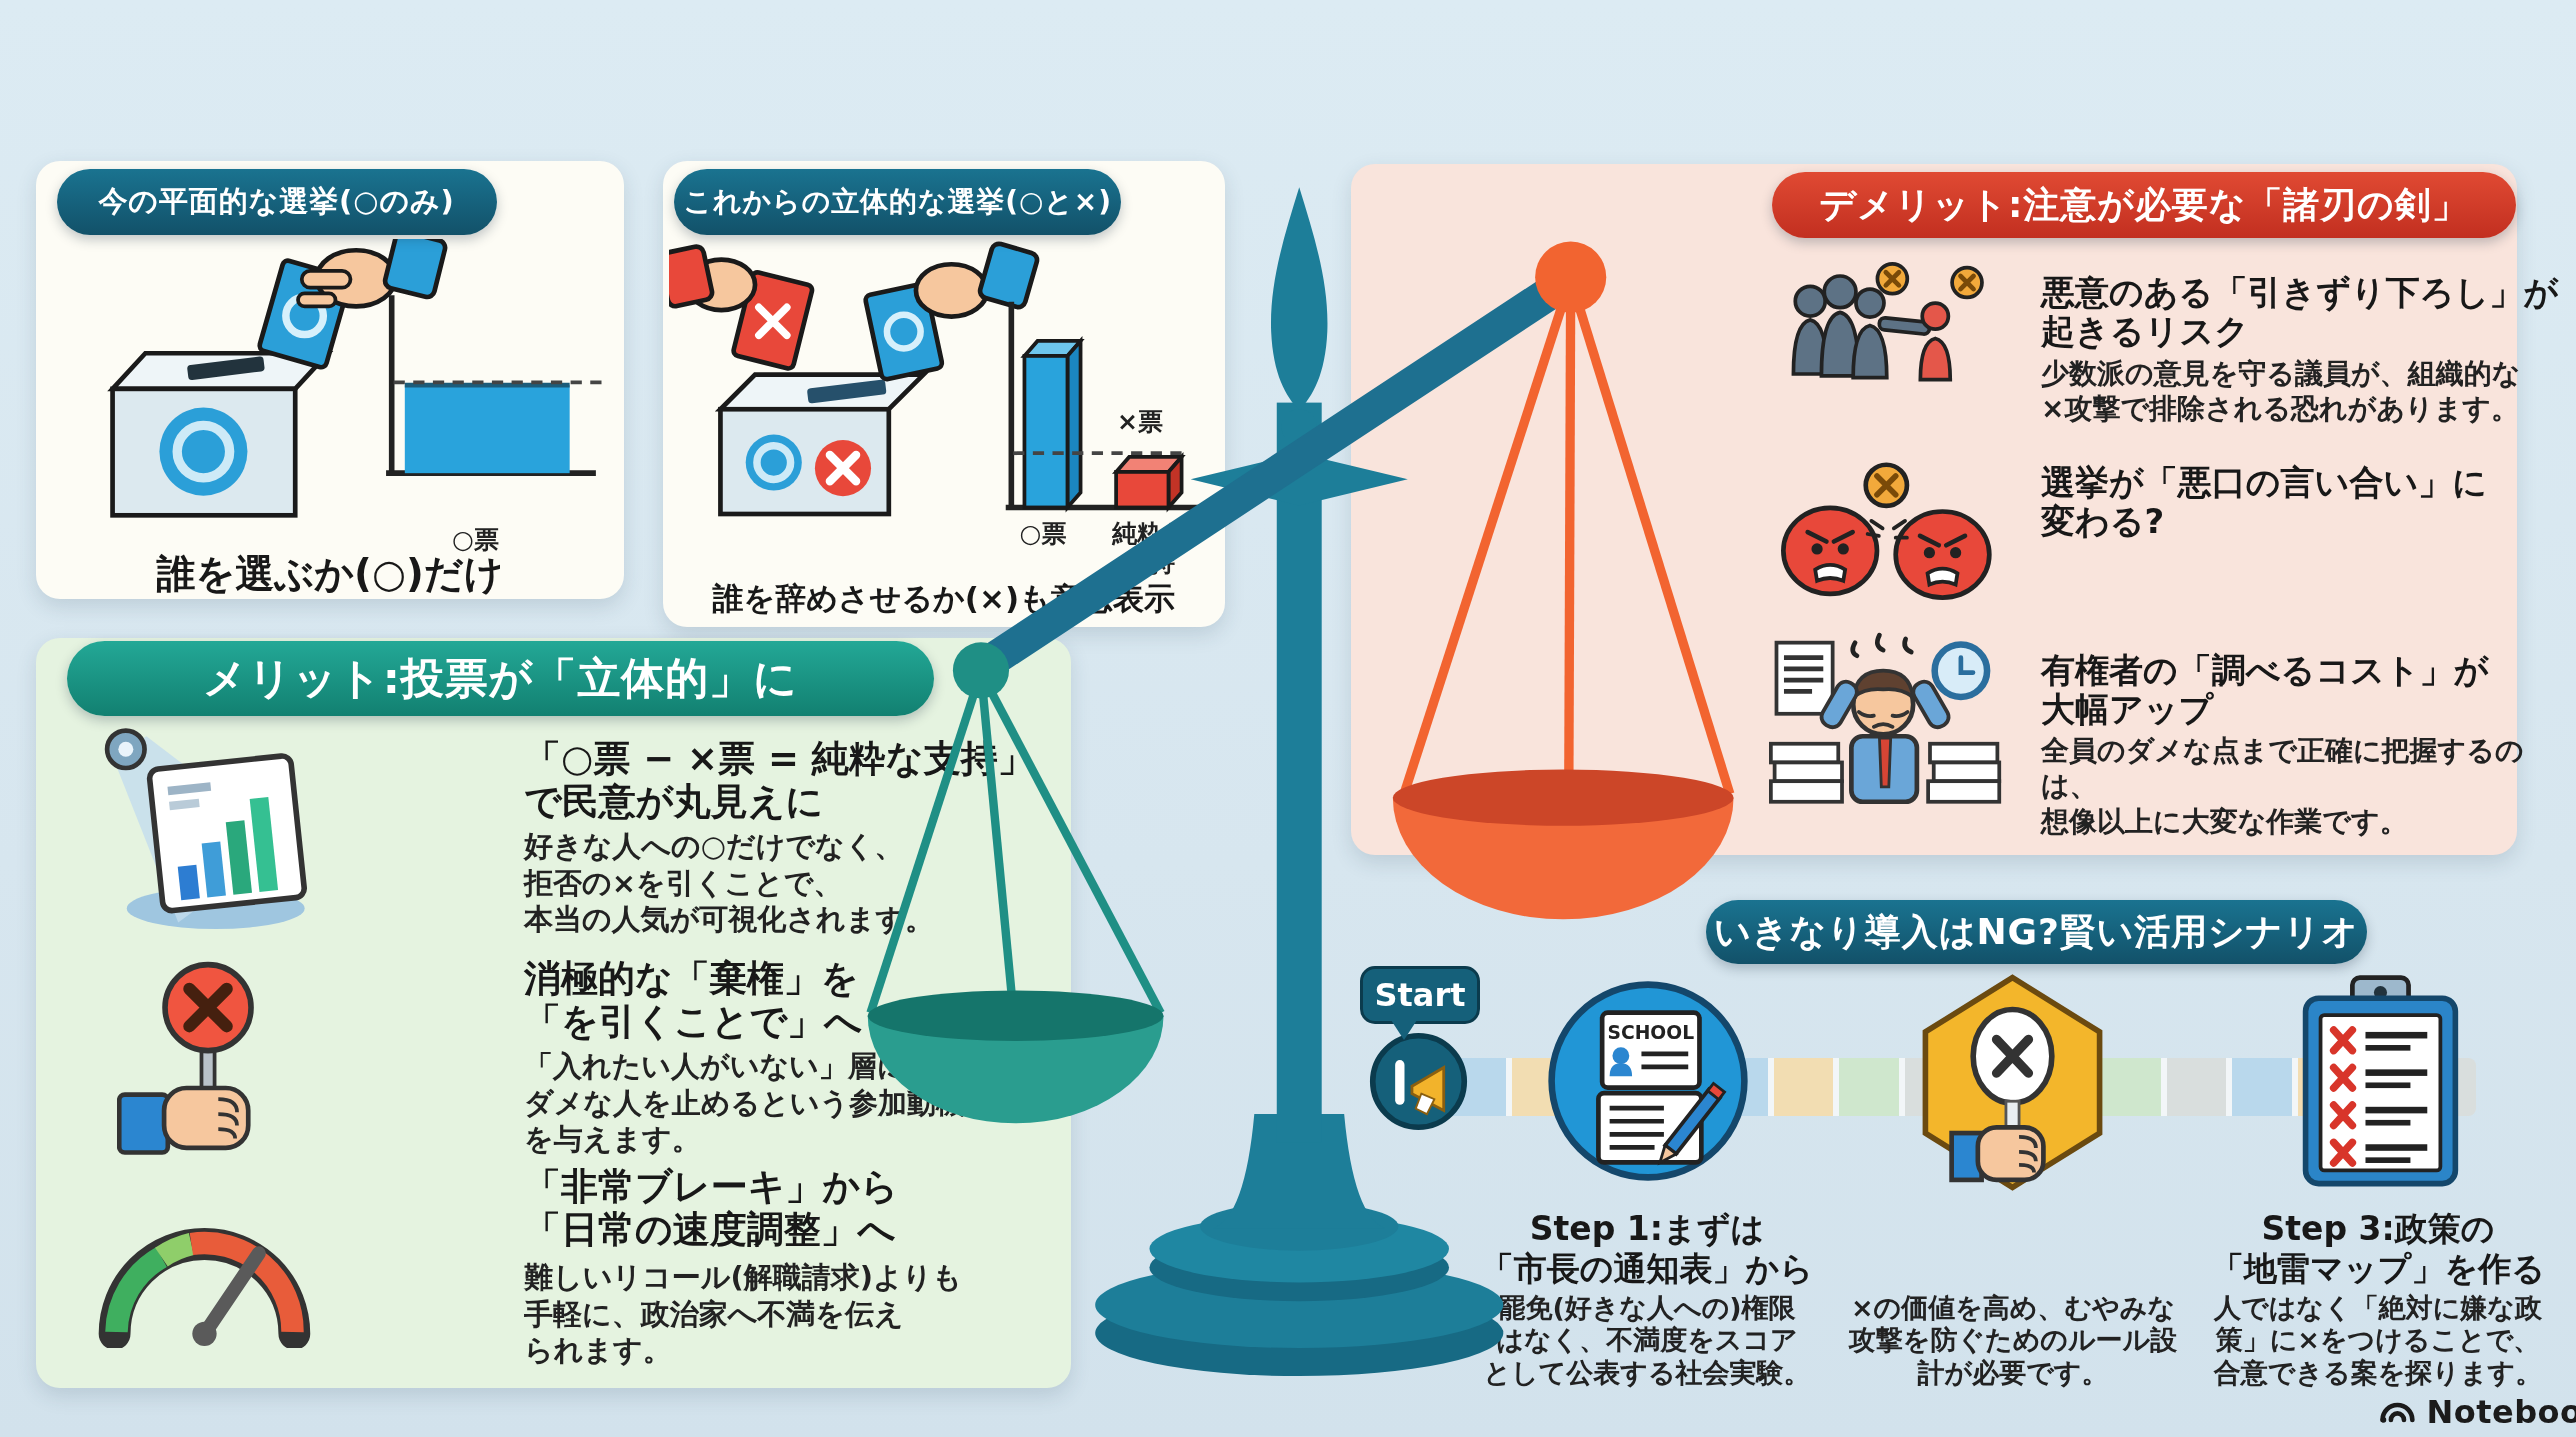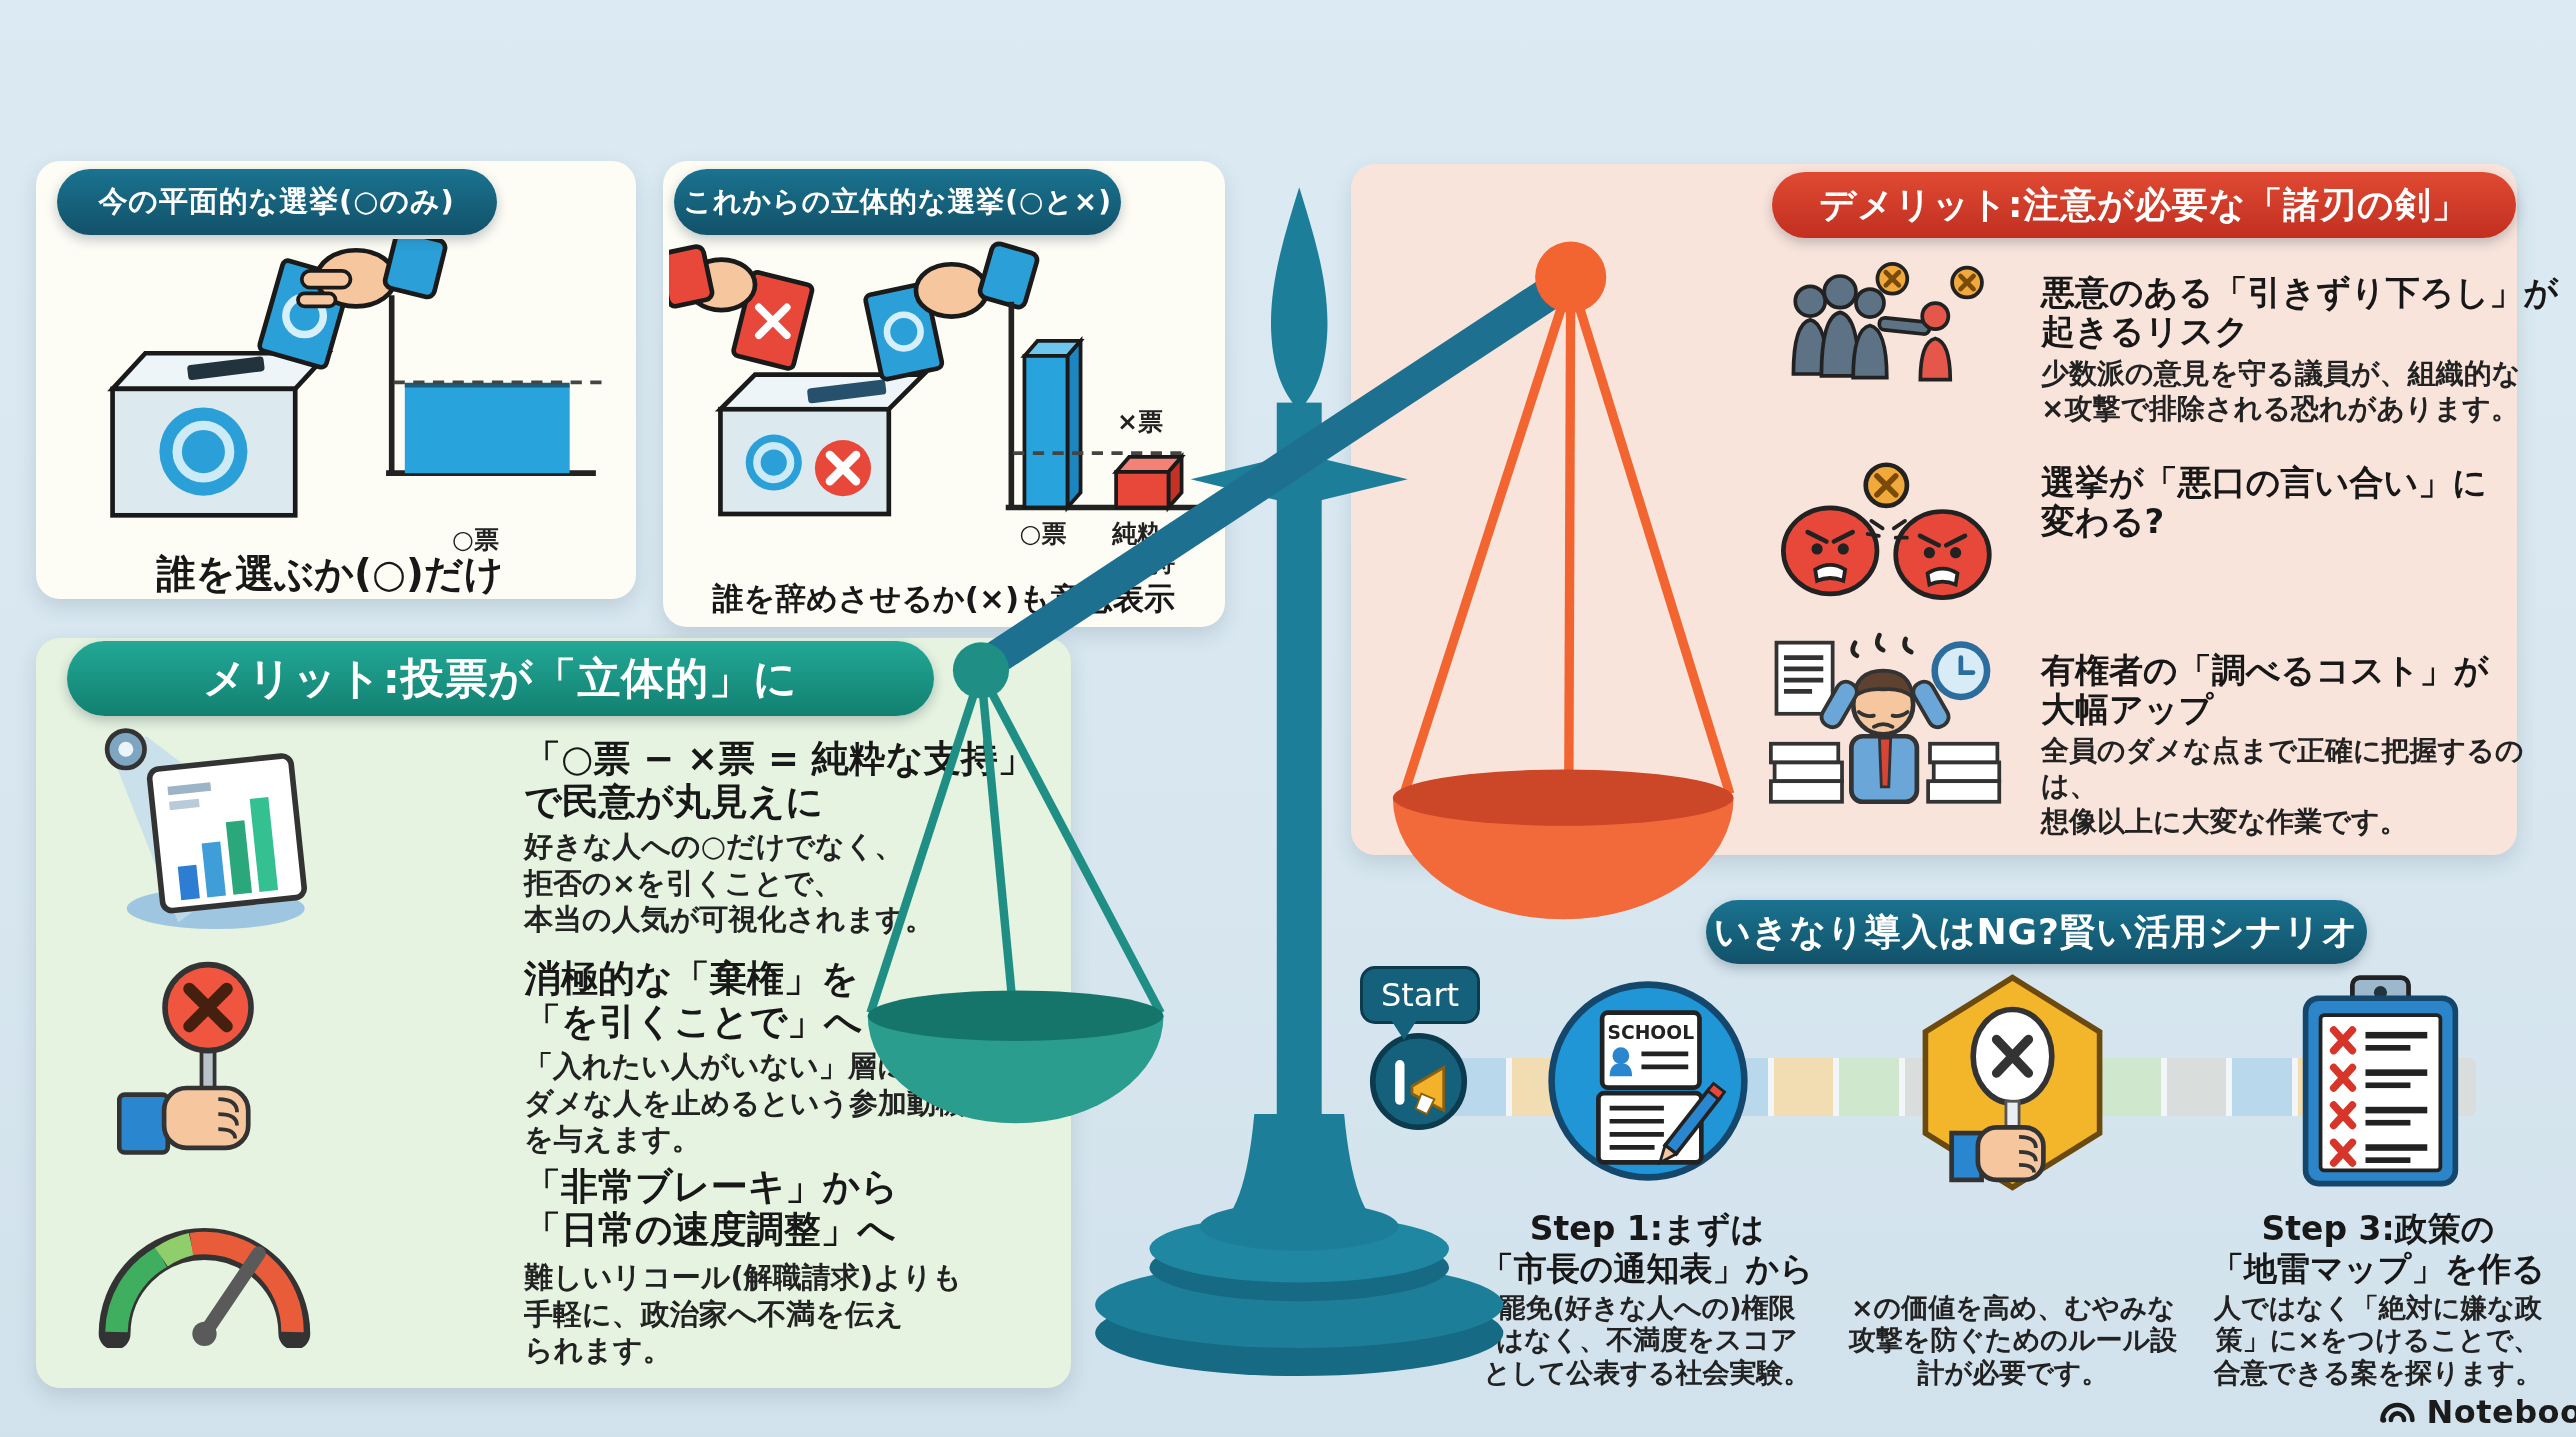--- a/index.html
+++ b/index.html
@@ -22,34 +22,34 @@
   .stepB{position:absolute;font-weight:700;font-size:27px;line-height:1.2;text-align:center;color:#222;}
   .title{position:absolute;left:52px;top:20.6px;font-size:70px;font-weight:900;letter-spacing:1.9px;color:#101010;z-index:4;}
   .track{position:absolute;left:1446px;top:1058px;width:1030px;height:58px;border-radius:7.5px;z-index:1;
     background:repeating-linear-gradient(90deg,
       #b9d8ec 0 60px,#f2f6f8 60px 66px,
       #f2ddb2 66px 125px,#f2f6f8 125px 131px,
       #cfe7cd 131px 191px,#f2f6f8 191px 197px,
       #d9dedd 197px 256px,#f2f6f8 256px 262px);}
   .node{position:absolute;z-index:2;}
   .start-bubble{position:absolute;left:1360px;top:966px;width:114px;height:52px;background:#15607a;border:3.7px solid #0b3b4d;
-    border-radius:15px;display:flex;align-items:center;justify-content:center;color:#fff;font-weight:400;font-size:32px;z-index:3;}
+    border-radius:15px;display:flex;align-items:center;justify-content:center;color:#fff;font-weight:700;font-size:32px;z-index:3;}
   .start-tail{position:absolute;left:1391px;top:1020px;width:0;height:0;border-left:13px solid transparent;
     border-right:13px solid transparent;border-top:20.6px solid #15607a;z-index:3;}
   .brand{position:absolute;left:2376px;top:1391px;display:flex;align-items:center;gap:9.4px;z-index:4;}
   .brand span{font-size:32px;font-weight:600;color:#1b1b1b;letter-spacing:0.5px;}
   .scale-svg{position:absolute;left:0;top:0;z-index:5;pointer-events:none;}
 </style>
 </head>
 <body>
 
 <div class="stage">
 
 
-  <div class="card" style="left:36px;top:161px;width:588px;height:438px;padding-left:12px;">
+  <div class="card" style="left:36px;top:161px;width:588px;height:438px;">
     <div class="pill dk" style="left:20.6px;top:7.5px;width:440px;height:66px;font-size:29px;">今の平面的な選挙(○のみ)</div>
     <svg class="abs" style="left:11.2px;top:78px;" width="562" height="281" viewBox="0 0 600 300">
 
       <polygon points="70,160 105,122 300,122 265,160" fill="#eef5f8" stroke="#1a1a1a" stroke-width="5"></polygon>
       <rect x="70" y="160" width="195" height="135" fill="#dce9ef" stroke="#1a1a1a" stroke-width="5"></rect>
       <rect x="150" y="130" width="82" height="16" rx="4" transform="rotate(-7 191 138)" fill="#22333d"></rect>
       <circle cx="167" cy="227" r="47" fill="#2b9fd8"></circle>
       <circle cx="167" cy="227" r="28" fill="none" stroke="#cdeaf7" stroke-width="10"></circle>
 
       <g>

